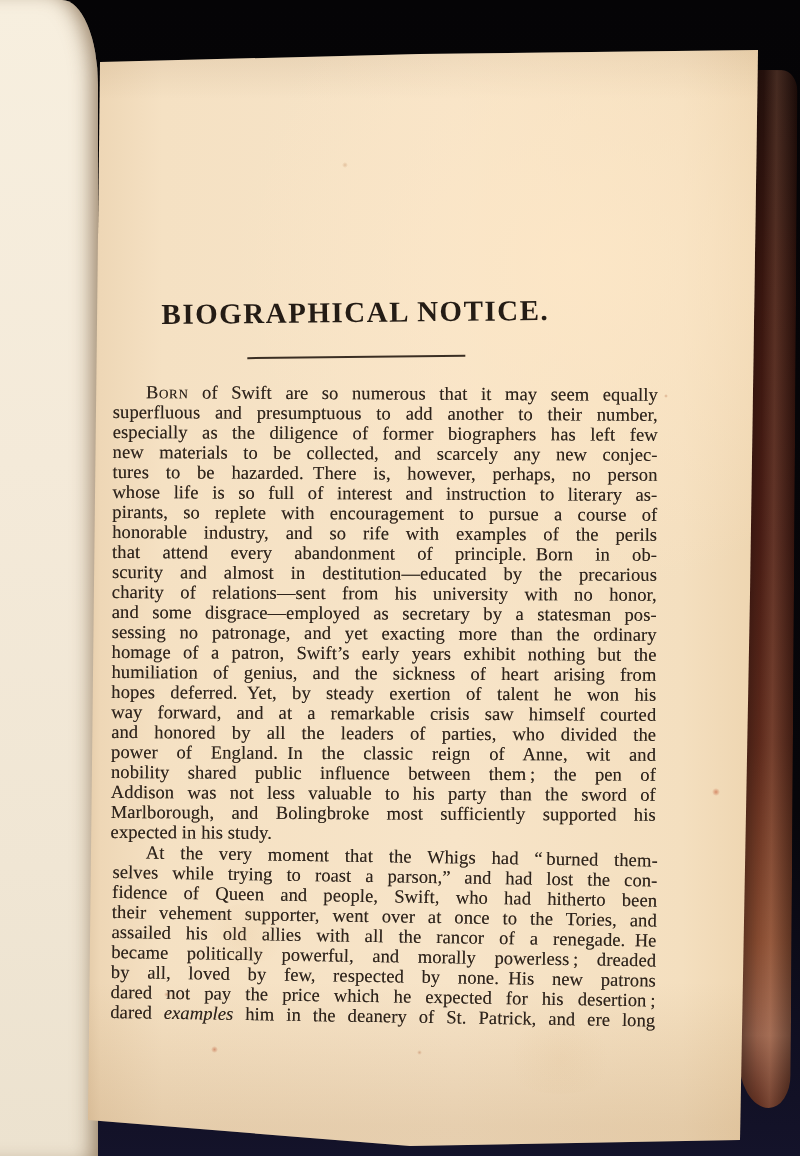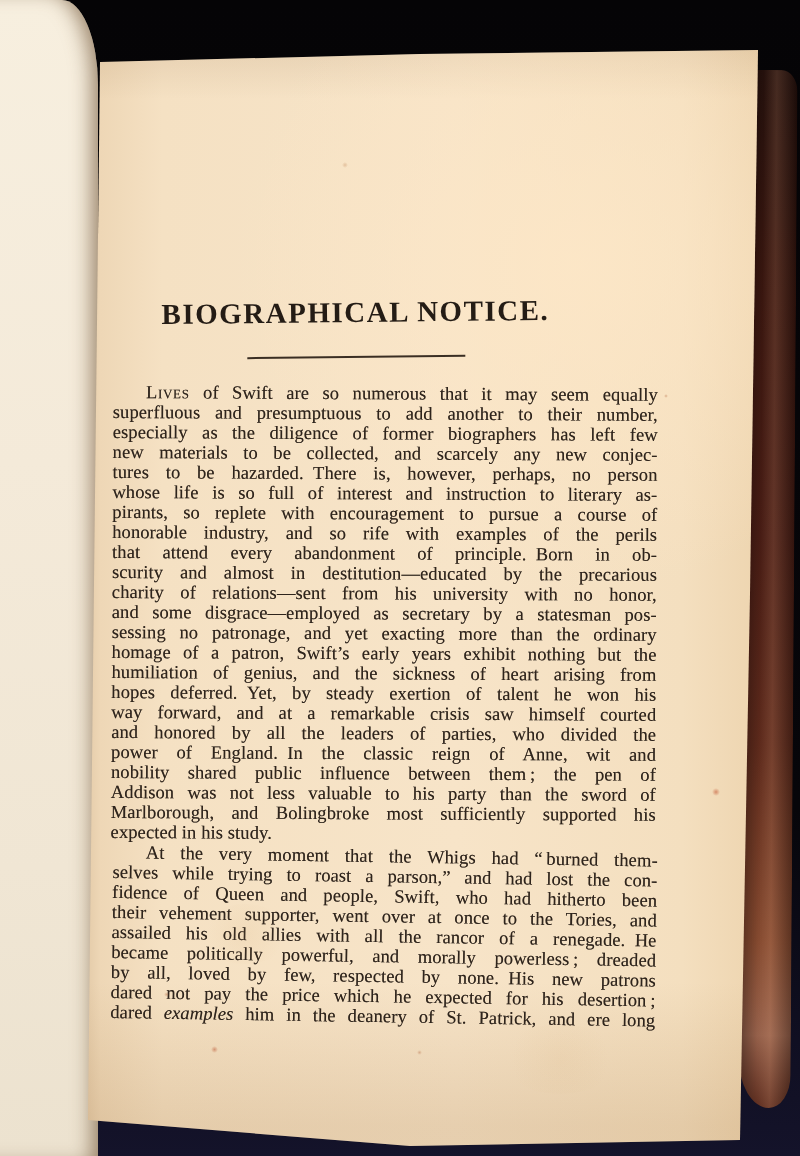--- a/index.html
+++ b/index.html
@@ -74,21 +74,21 @@
   <div class="left-page"></div>
   <div class="cover-edge"></div>
   <div class="page">
     <div class="content">
       <div class="head">
         <h1 class="title">BIOGRAPHICAL NOTICE.</h1>
         <div class="rule"></div>
       </div>
       <div class="bodytext" id="bodytext">
           <div class="para para-0">
-            <div class="line indent"><span class="sc">Lives</span><span> of Swift are so numerous that it may seem equally</span></div>
+            <div class="line indent"><span class="sc">Born</span><span> of Swift are so numerous that it may seem equally</span></div>
             <div class="line"><span>superfluous and presumptuous to add another to their number,</span></div>
             <div class="line"><span>especially as the diligence of former biographers has left few</span></div>
             <div class="line"><span>new materials to be collected, and scarcely any new conjec-</span></div>
             <div class="line"><span>tures to be hazarded. There is, however, perhaps, no person</span></div>
             <div class="line"><span>whose life is so full of interest and instruction to literary as-</span></div>
             <div class="line"><span>pirants, so replete with encouragement to pursue a course of</span></div>
             <div class="line"><span>honorable industry, and so rife with examples of the perils</span></div>
             <div class="line"><span>that attend every abandonment of principle. Born in ob-</span></div>
             <div class="line"><span>scurity and almost in destitution—educated by the precarious</span></div>
             <div class="line"><span>charity of relations—sent from his university with no honor,</span></div>

